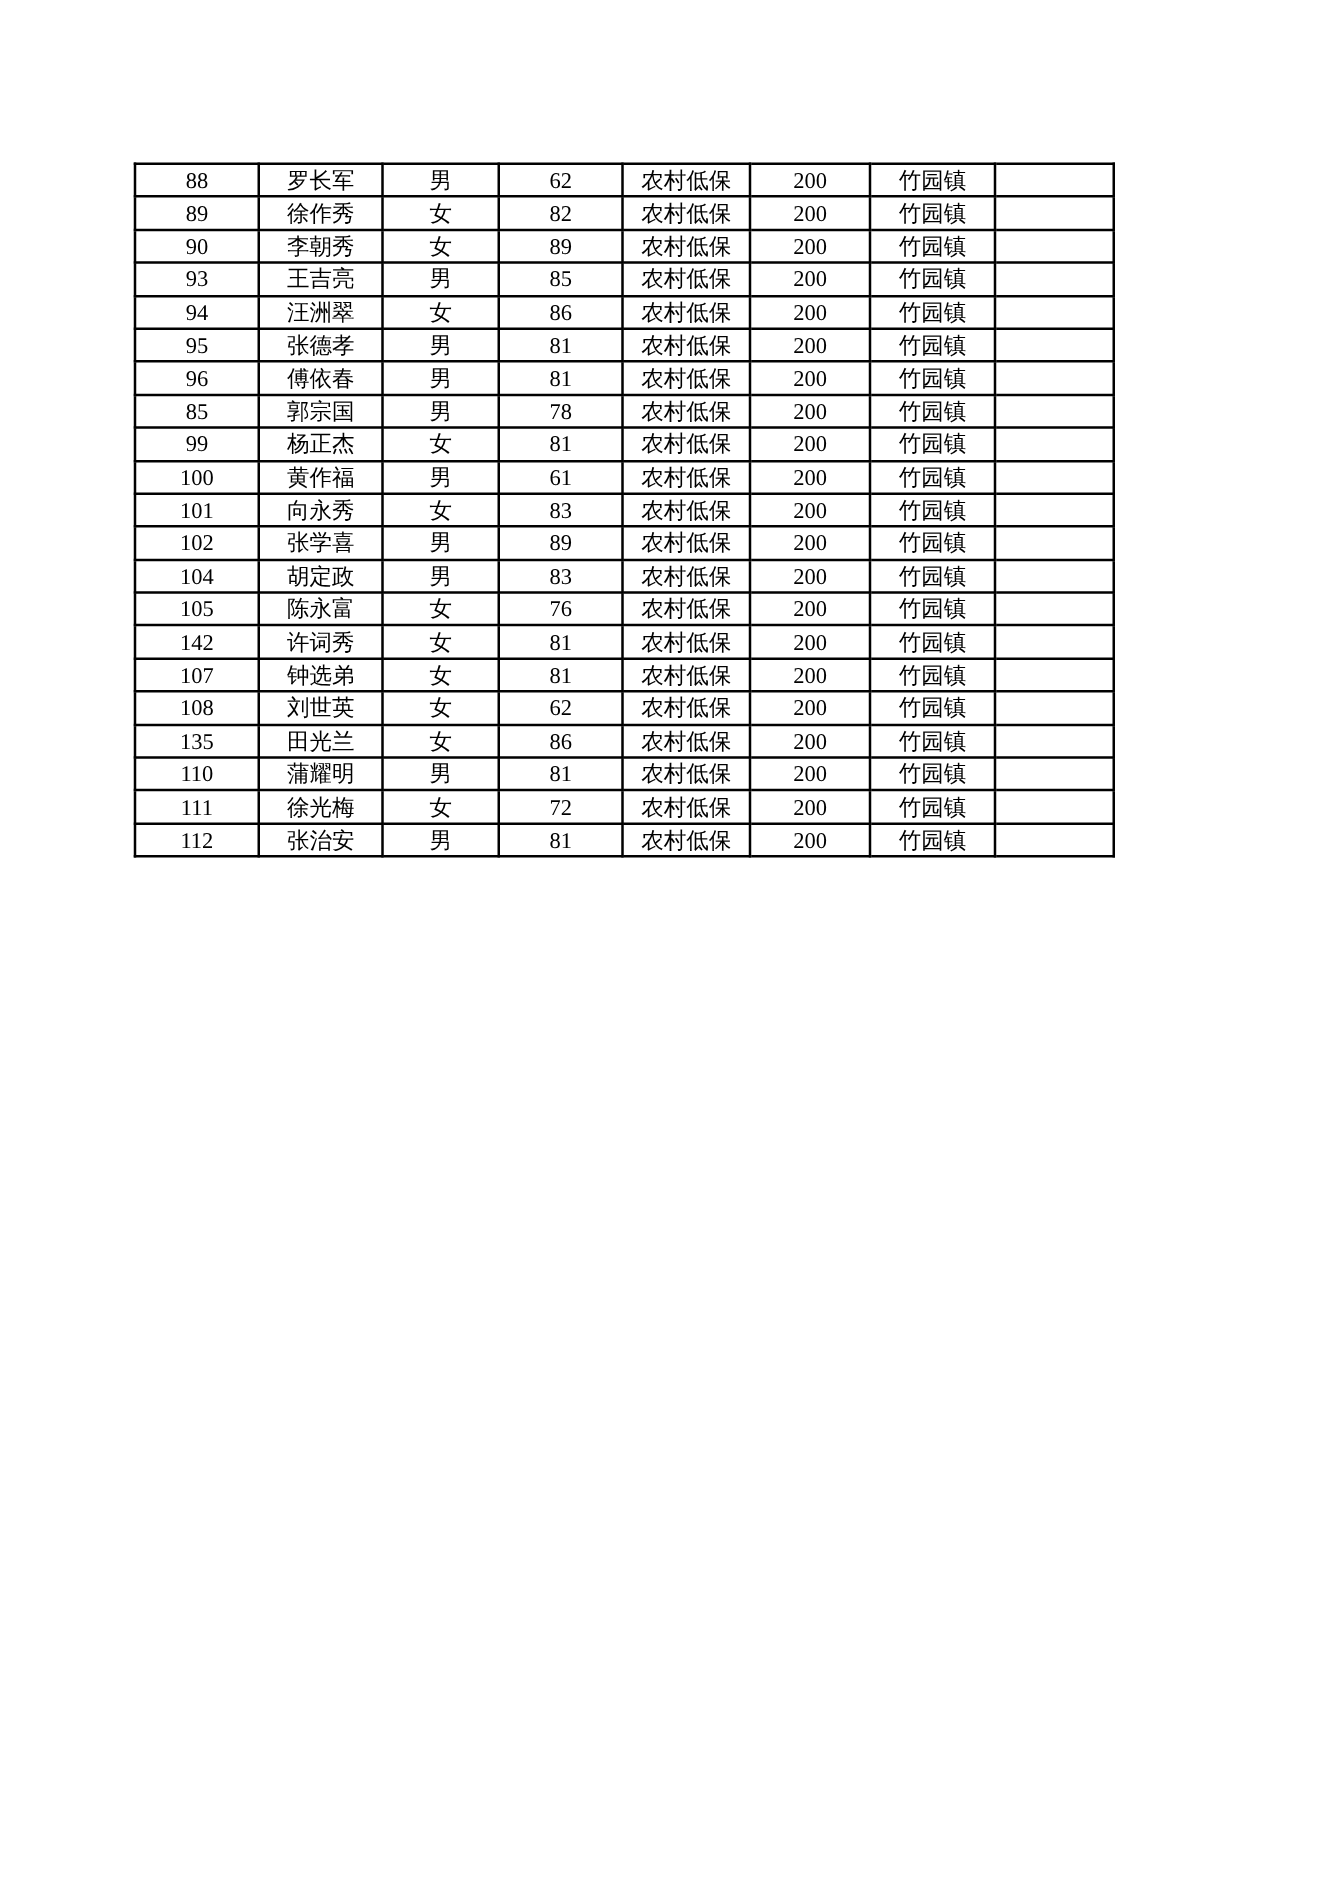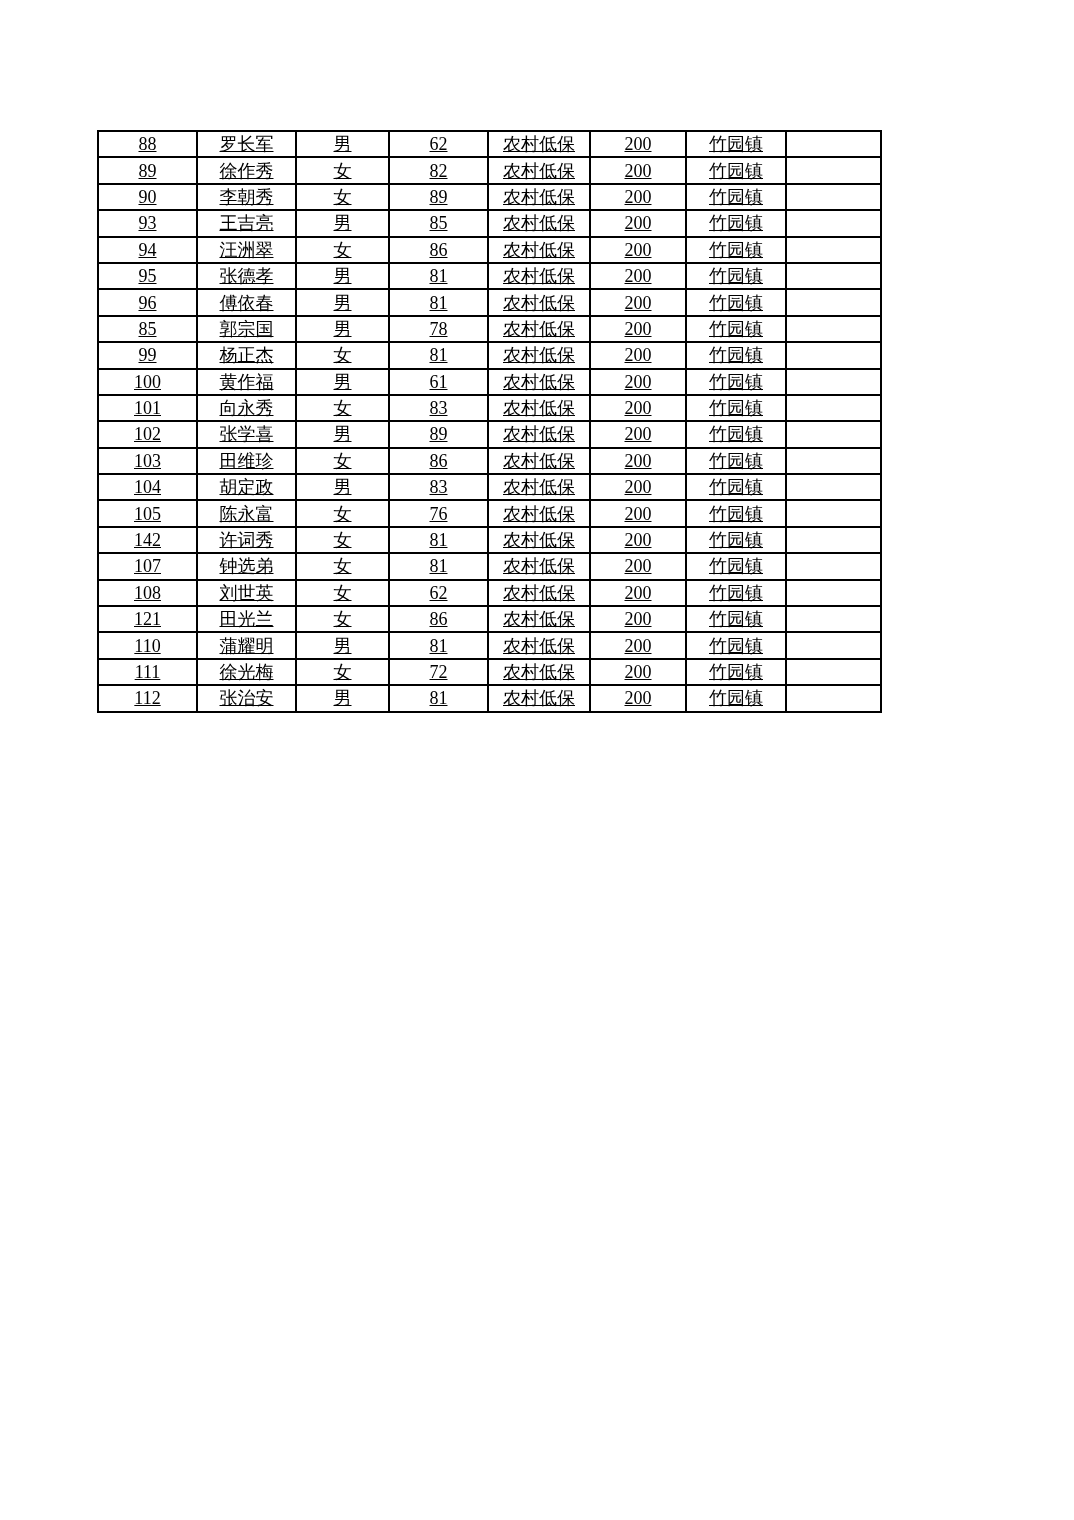--- a/index.html
+++ b/index.html
@@ -11,25 +11,24 @@
     position: relative;
     width: 1074px;
     height: 1520px;
     background: #ffffff;
     overflow: hidden;
     font-family: "Liberation Serif", "DejaVu Serif", serif;
     color: #000000;
   }
   table.data-table {
     position: absolute;
-    left: 97px;
+    left: 107px;
     top: 130px;
     border-collapse: collapse;
     table-layout: fixed;
-    text-decoration: underline;
   }
   table.data-table td {
     border: 2px solid #000000;
     height: 24.4px;
     padding: 0;
     text-align: center;
     vertical-align: middle;
     font-size: 18px;
     line-height: 1;
     color: #000000;
@@ -175,30 +174,20 @@
     <td>102</td>
     <td>张学喜</td>
     <td>男</td>
     <td>89</td>
     <td>农村低保</td>
     <td>200</td>
     <td>竹园镇</td>
     <td></td>
   </tr>
         <tr>
-    <td>103</td>
-    <td>田维珍</td>
-    <td>女</td>
-    <td>86</td>
-    <td>农村低保</td>
-    <td>200</td>
-    <td>竹园镇</td>
-    <td></td>
-  </tr>
-        <tr>
     <td>104</td>
     <td>胡定政</td>
     <td>男</td>
     <td>83</td>
     <td>农村低保</td>
     <td>200</td>
     <td>竹园镇</td>
     <td></td>
   </tr>
         <tr>
@@ -235,21 +224,21 @@
     <td>108</td>
     <td>刘世英</td>
     <td>女</td>
     <td>62</td>
     <td>农村低保</td>
     <td>200</td>
     <td>竹园镇</td>
     <td></td>
   </tr>
         <tr>
-    <td>121</td>
+    <td>135</td>
     <td>田光兰</td>
     <td>女</td>
     <td>86</td>
     <td>农村低保</td>
     <td>200</td>
     <td>竹园镇</td>
     <td></td>
   </tr>
         <tr>
     <td>110</td>

